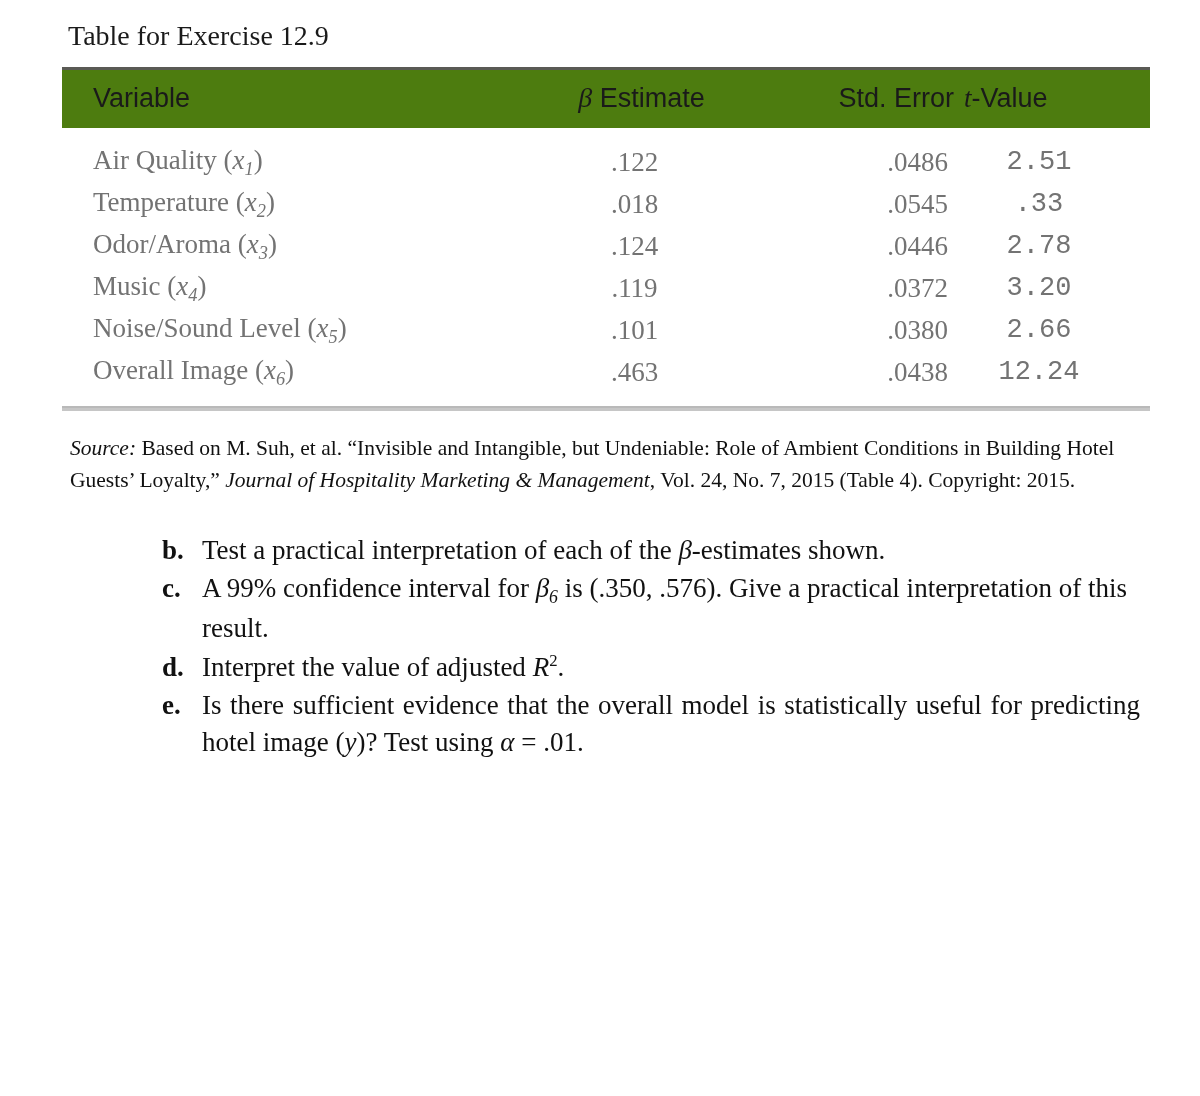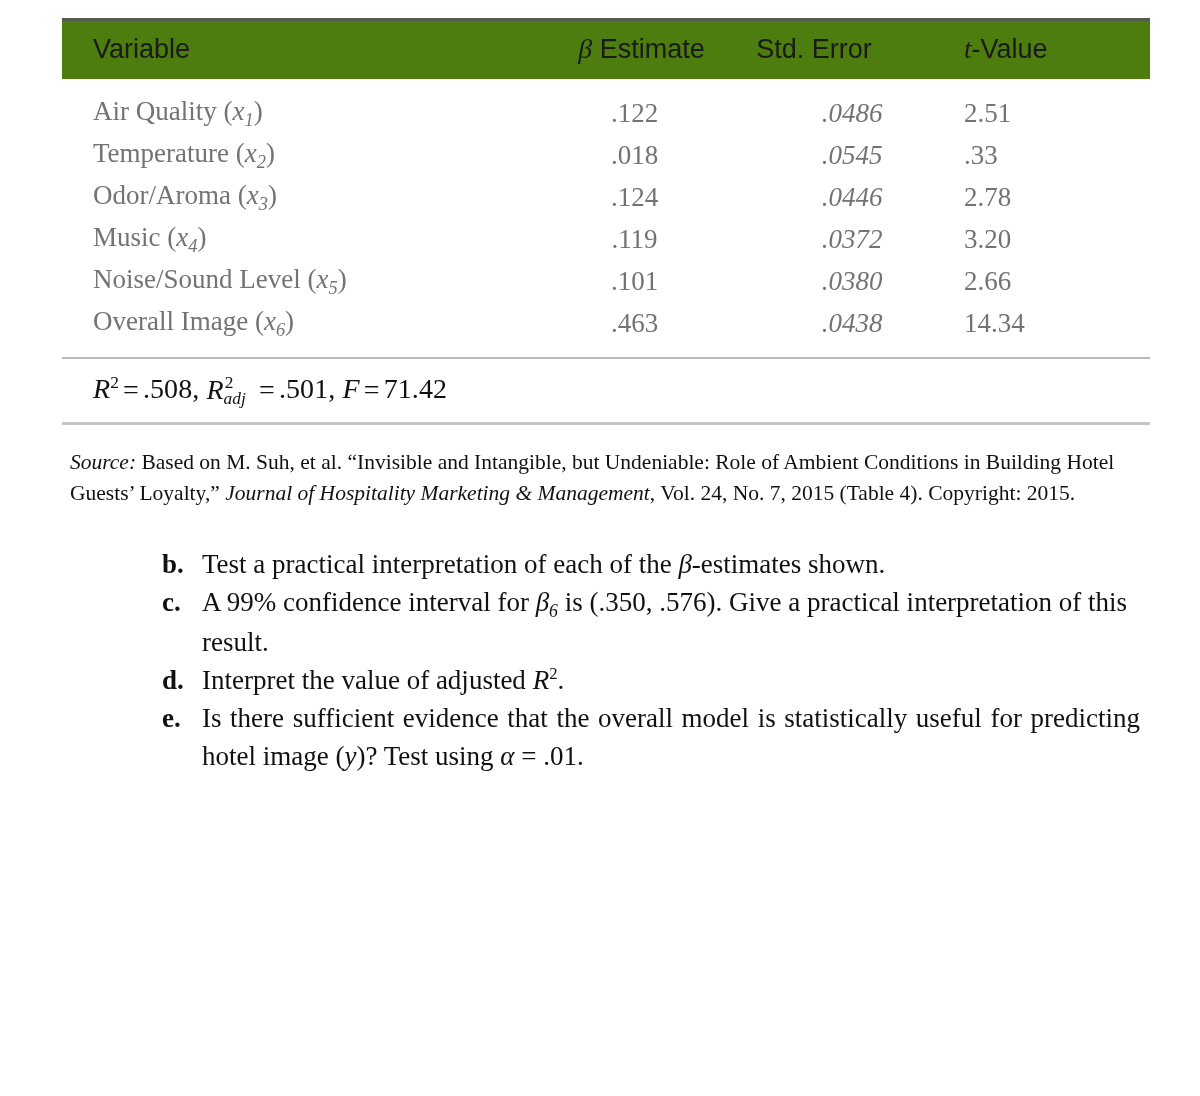--- a/index.html
+++ b/index.html
@@ -71,21 +71,21 @@
     font-size: 27px;
     color: #1a1a1a;
     padding: 12px 0 14px 0;
     vertical-align: middle;
   }
   th.h-var {
     text-align: left;
     padding-left: 31px;
   }
   th.h-beta { text-align: center; padding-right: 16px; }
-  th.h-se   { text-align: left; padding-right: 10px; margin-top: 48px; }
+  th.h-se   { text-align: right; padding-right: 10px; margin-top: 48px; }
   th.h-t    { text-align: left; padding-right: 16px; }
 
   .gsym {
     font-family: "Liberation Serif", "DejaVu Serif", serif;
     font-style: italic;
     font-size: 28px;
   }
   .isym {
     font-family: "Liberation Serif", "DejaVu Serif", serif;
     font-style: italic;
@@ -97,22 +97,22 @@
     color: #737373;
     padding: 1px 0 1px 0;
     line-height: 1.345;
   }
   td.v-name {
     text-align: left;
     padding-left: 31px;
     white-space: nowrap;
   }
   td.v-beta { text-align: center; padding-right: 30px; }
-  td.v-se   { text-align: center; padding-right: 16px; font-style: italic; }
-  td.v-t    { text-align: left;  padding-right: 36px; }
+  td.v-se   { text-align: right; padding-right: 16px; }
+  td.v-t    { text-align: center;  padding-right: 36px; font-family: Liberation Mono, monospace; }
 
   tbody tr:first-child td { padding-top: 14px; }
   tbody tr:last-child  td { padding-bottom: 14px; }
 
   .xv {
     font-style: italic;
     font-family: "Liberation Serif", "DejaVu Serif", serif;
   }
   .xv sub {
     font-style: italic;
@@ -191,20 +191,21 @@
   .ex-text.no-justify { text-align: left; }
   .ex-text .isym { font-style: italic; }
   .ex-text sub { font-size: 0.66em; font-style: italic; }
   .ex-text .supsimple { font-size: 0.62em; vertical-align: super; font-style: normal; }
 </style>
 </head>
 <body>
 
 <div class="page">
 
+  <div class="table-title">Table for Exercise 12.9</div>
 
   <div class="table-block">
     <div class="rule-top"></div>
 
     <table class="stat-table">
       <colgroup>
         <col class="c-var">
           <col class="c-beta">
           <col class="c-se">
           <col class="c-t">
@@ -245,32 +246,27 @@
         <tr>
           <td class="v-name"><span>Noise/Sound Level</span> (<span class="xv">x<sub>5</sub></span>)</td>
           <td class="v-beta">.101</td>
           <td class="v-se">.0380</td>
           <td class="v-t">2.66</td>
         </tr>
         <tr>
           <td class="v-name"><span>Overall Image</span> (<span class="xv">x<sub>6</sub></span>)</td>
           <td class="v-beta">.463</td>
           <td class="v-se">.0438</td>
-          <td class="v-t">14.34</td>
+          <td class="v-t">12.24</td>
         </tr>
       </tbody>
     </table>
 
     <div class="rule-mid"></div>
 
-    <div class="stats-row">
-      <span class="mvar">R</span><span class="supsimple">2</span><span class="eqs">=</span><span>.508</span><span>,</span>
-      <span class="r2adj"><span>R</span><span class="sup">2</span><span class="sub">adj</span></span><span class="eqs">=</span><span>.501</span><span>,</span>
-      <span class="mvar">F</span><span class="eqs">=</span><span>71.42</span>
-    </div>
 
     <div class="rule-bottom"></div>
   </div>
 
   <div class="source-note">
     <i>Source:</i><span> Based on M. Suh, et al. “Invisible and Intangible, but Undeniable: Role of Ambient Conditions in Building Hotel Guests’ Loyalty,” </span><i>Journal of Hospitality Marketing &amp; Management</i><span>, Vol. 24, No. 7, 2015 (Table 4). Copyright: 2015.</span>
   </div>
 
   <div class="exercise-list">
 

